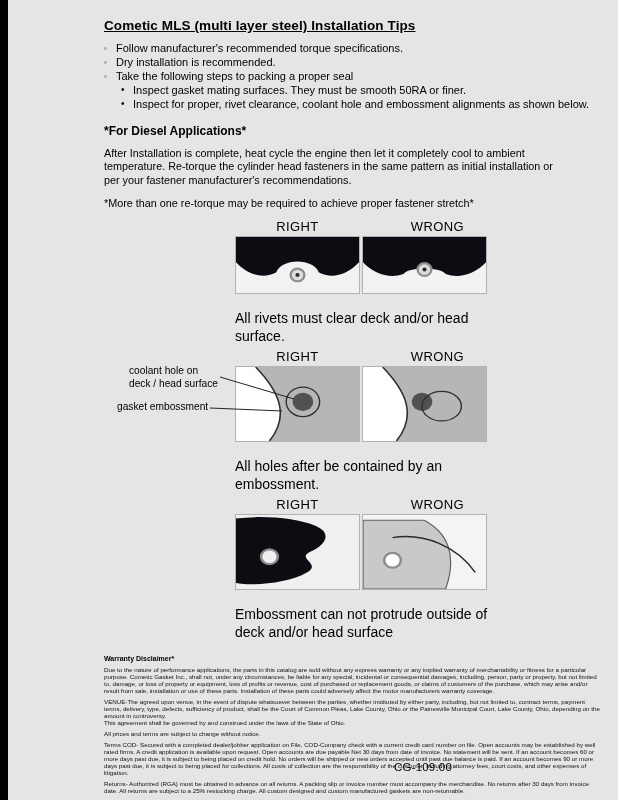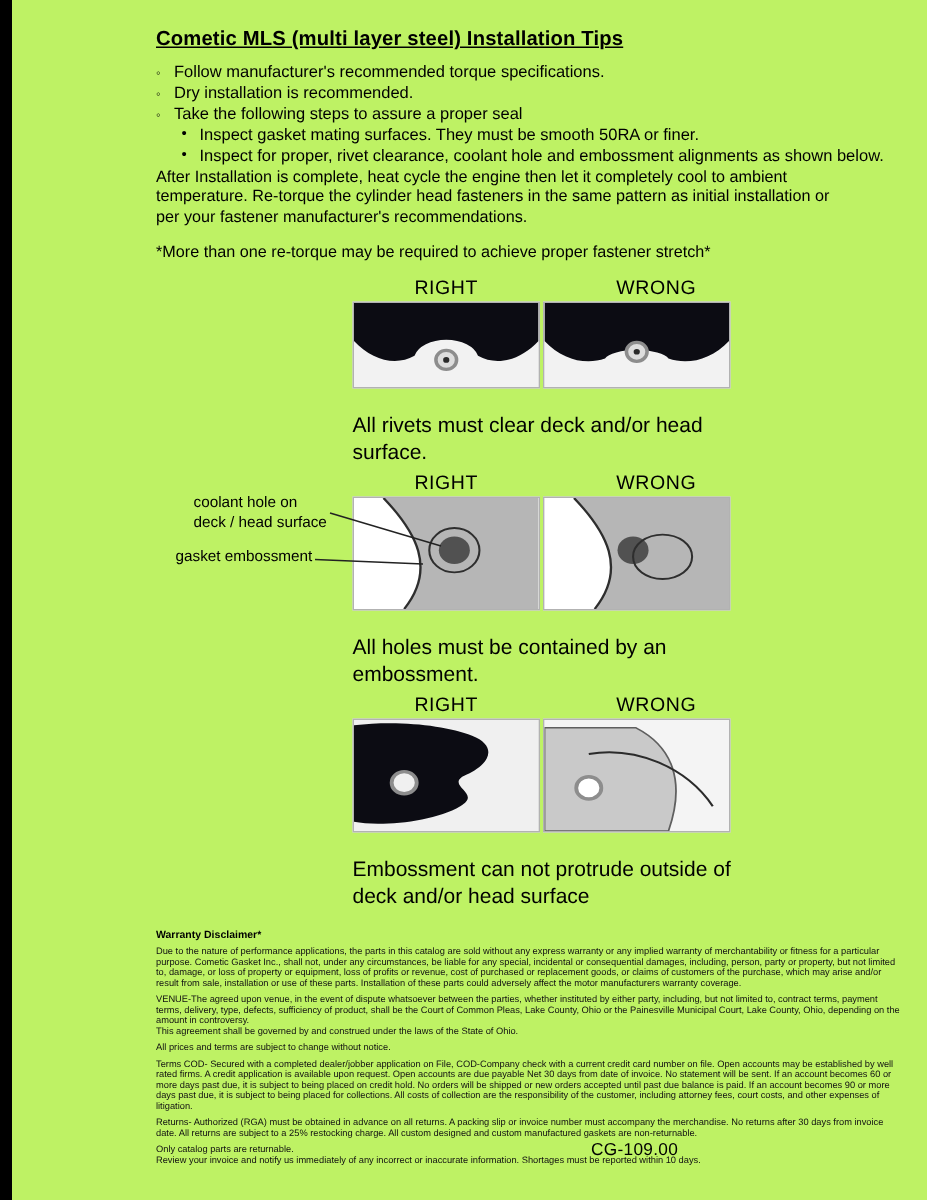--- a/index.html
+++ b/index.html
@@ -3,21 +3,21 @@
 <meta charset="utf-8">
 <style>
   * { margin:0; padding:0; box-sizing:border-box; }
   html,body { background:#ffffff; }
   body {
     width:618px; height:800px;
     font-family:"Liberation Sans", sans-serif;
     color:#000;
     position:relative;
   }
-  .page { position:relative; width:618px; height:800px; background:#bef264; overflow:hidden; }
+  .page { position:relative; width:618px; height:800px; background:#e5e5e5; overflow:hidden; }
   .edge-bar { position:absolute; left:0; top:0; width:8px; height:800px; background:#000; }
 
   .content { position:absolute; left:104px; top:18px; width:500px; }
 
   .title { font-size:13.5px; font-weight:bold; text-decoration:underline; margin-bottom:9px; letter-spacing:0.1px; }
 
   .bullets { font-size:11px; line-height:1.27; }
   .b-item { display:flex; align-items:flex-start; }
   .b-marker { flex:0 0 12px; width:12px; font-size:8.5px; padding-top:1px; text-align:left; }
   .b-item.sub { margin-left:17px; }
@@ -60,32 +60,33 @@
       <div class="b-item">
         <span class="b-marker">◦</span>
         <span>Follow manufacturer's recommended torque specifications.</span>
       </div>
       <div class="b-item">
         <span class="b-marker">◦</span>
         <span>Dry installation is recommended.</span>
       </div>
       <div class="b-item">
         <span class="b-marker">◦</span>
-        <span>Take the following steps to assure a proper seal</span>
+        <span>Take the following steps to packing a proper seal</span>
       </div>
       <div class="b-item sub">
         <span class="b-marker">•</span>
         <span>Inspect gasket mating surfaces.  They must be smooth 50RA or finer.</span>
       </div>
       <div class="b-item sub">
         <span class="b-marker">•</span>
         <span>Inspect for proper, rivet clearance, coolant hole and embossment alignments as shown below.</span>
       </div>
     </div>
 
+    <div class="section-heading">*For Diesel Applications*</div>
     <p class="para">After Installation is complete, heat cycle the engine then let it completely cool to ambient temperature. Re-torque the cylinder head fasteners in the same pattern as initial installation or per your fastener manufacturer's recommendations.</p>
     <p class="para note">*More than one re-torque may be required to achieve proper fastener stretch*</p>
 
     <div class="figures">
 
       <div class="figure">
         <div class="fig-labels">
           <span>RIGHT</span>
           <span>WRONG</span>
         </div>
@@ -127,21 +128,21 @@
             <circle cx="68" cy="40" r="17" fill="none" stroke="#2e2e2e" stroke-width="1.4"></circle>
           </svg>
           <svg class="panel" width="125" height="76" viewBox="0 0 125 85" preserveAspectRatio="none">
             <rect width="125" height="85" fill="#ffffff"></rect>
             <path d="M125 0 H20 C42 26 56 54 34 85 H125 Z" fill="#b6b6b6"></path>
             <path d="M20 0 C42 26 56 54 34 85" fill="none" stroke="#2e2e2e" stroke-width="1.6"></path>
             <circle cx="60" cy="40" r="10.5" fill="#515151"></circle>
             <ellipse cx="80" cy="45" rx="20" ry="17" fill="none" stroke="#2e2e2e" stroke-width="1.4"></ellipse>
           </svg>
         </div>
-        <div class="fig-caption">All holes must be contained by an embossment.</div>
+        <div class="fig-caption">All holes after be contained by an embossment.</div>
       </div>
 
       <div class="figure">
         <div class="fig-labels">
           <span>RIGHT</span>
           <span>WRONG</span>
         </div>
         <div class="fig-panels">
           <svg class="panel" width="125" height="76" viewBox="0 0 125 85" preserveAspectRatio="none">
             <rect width="125" height="85" fill="#f0f0f0"></rect>

